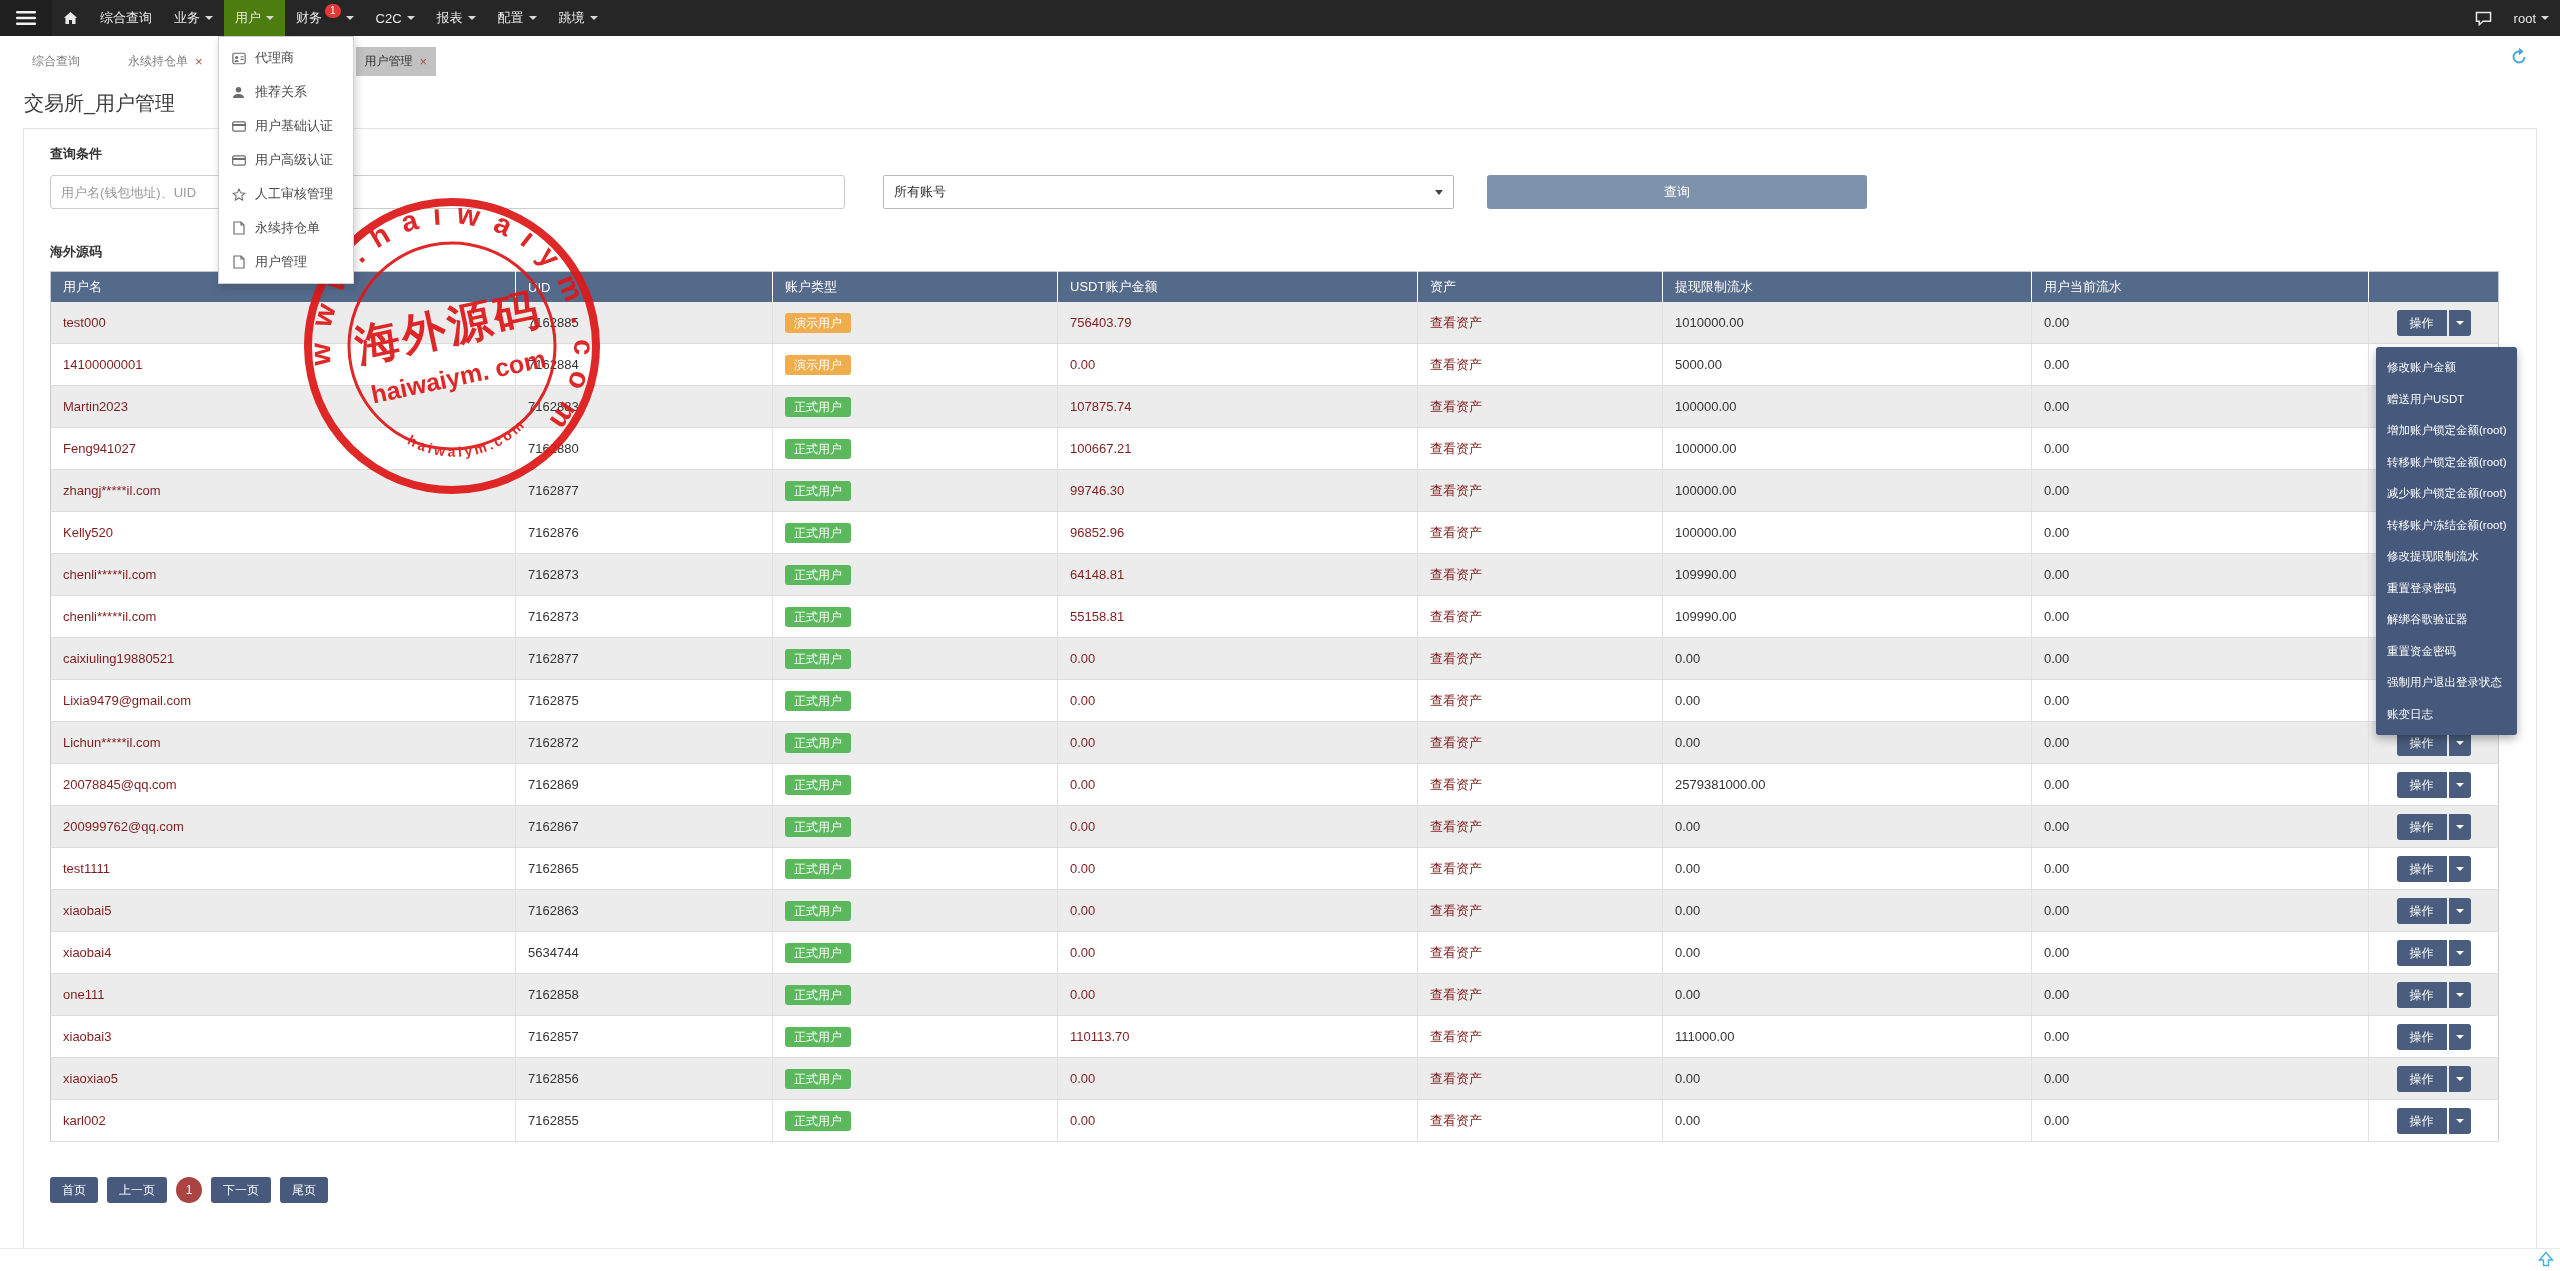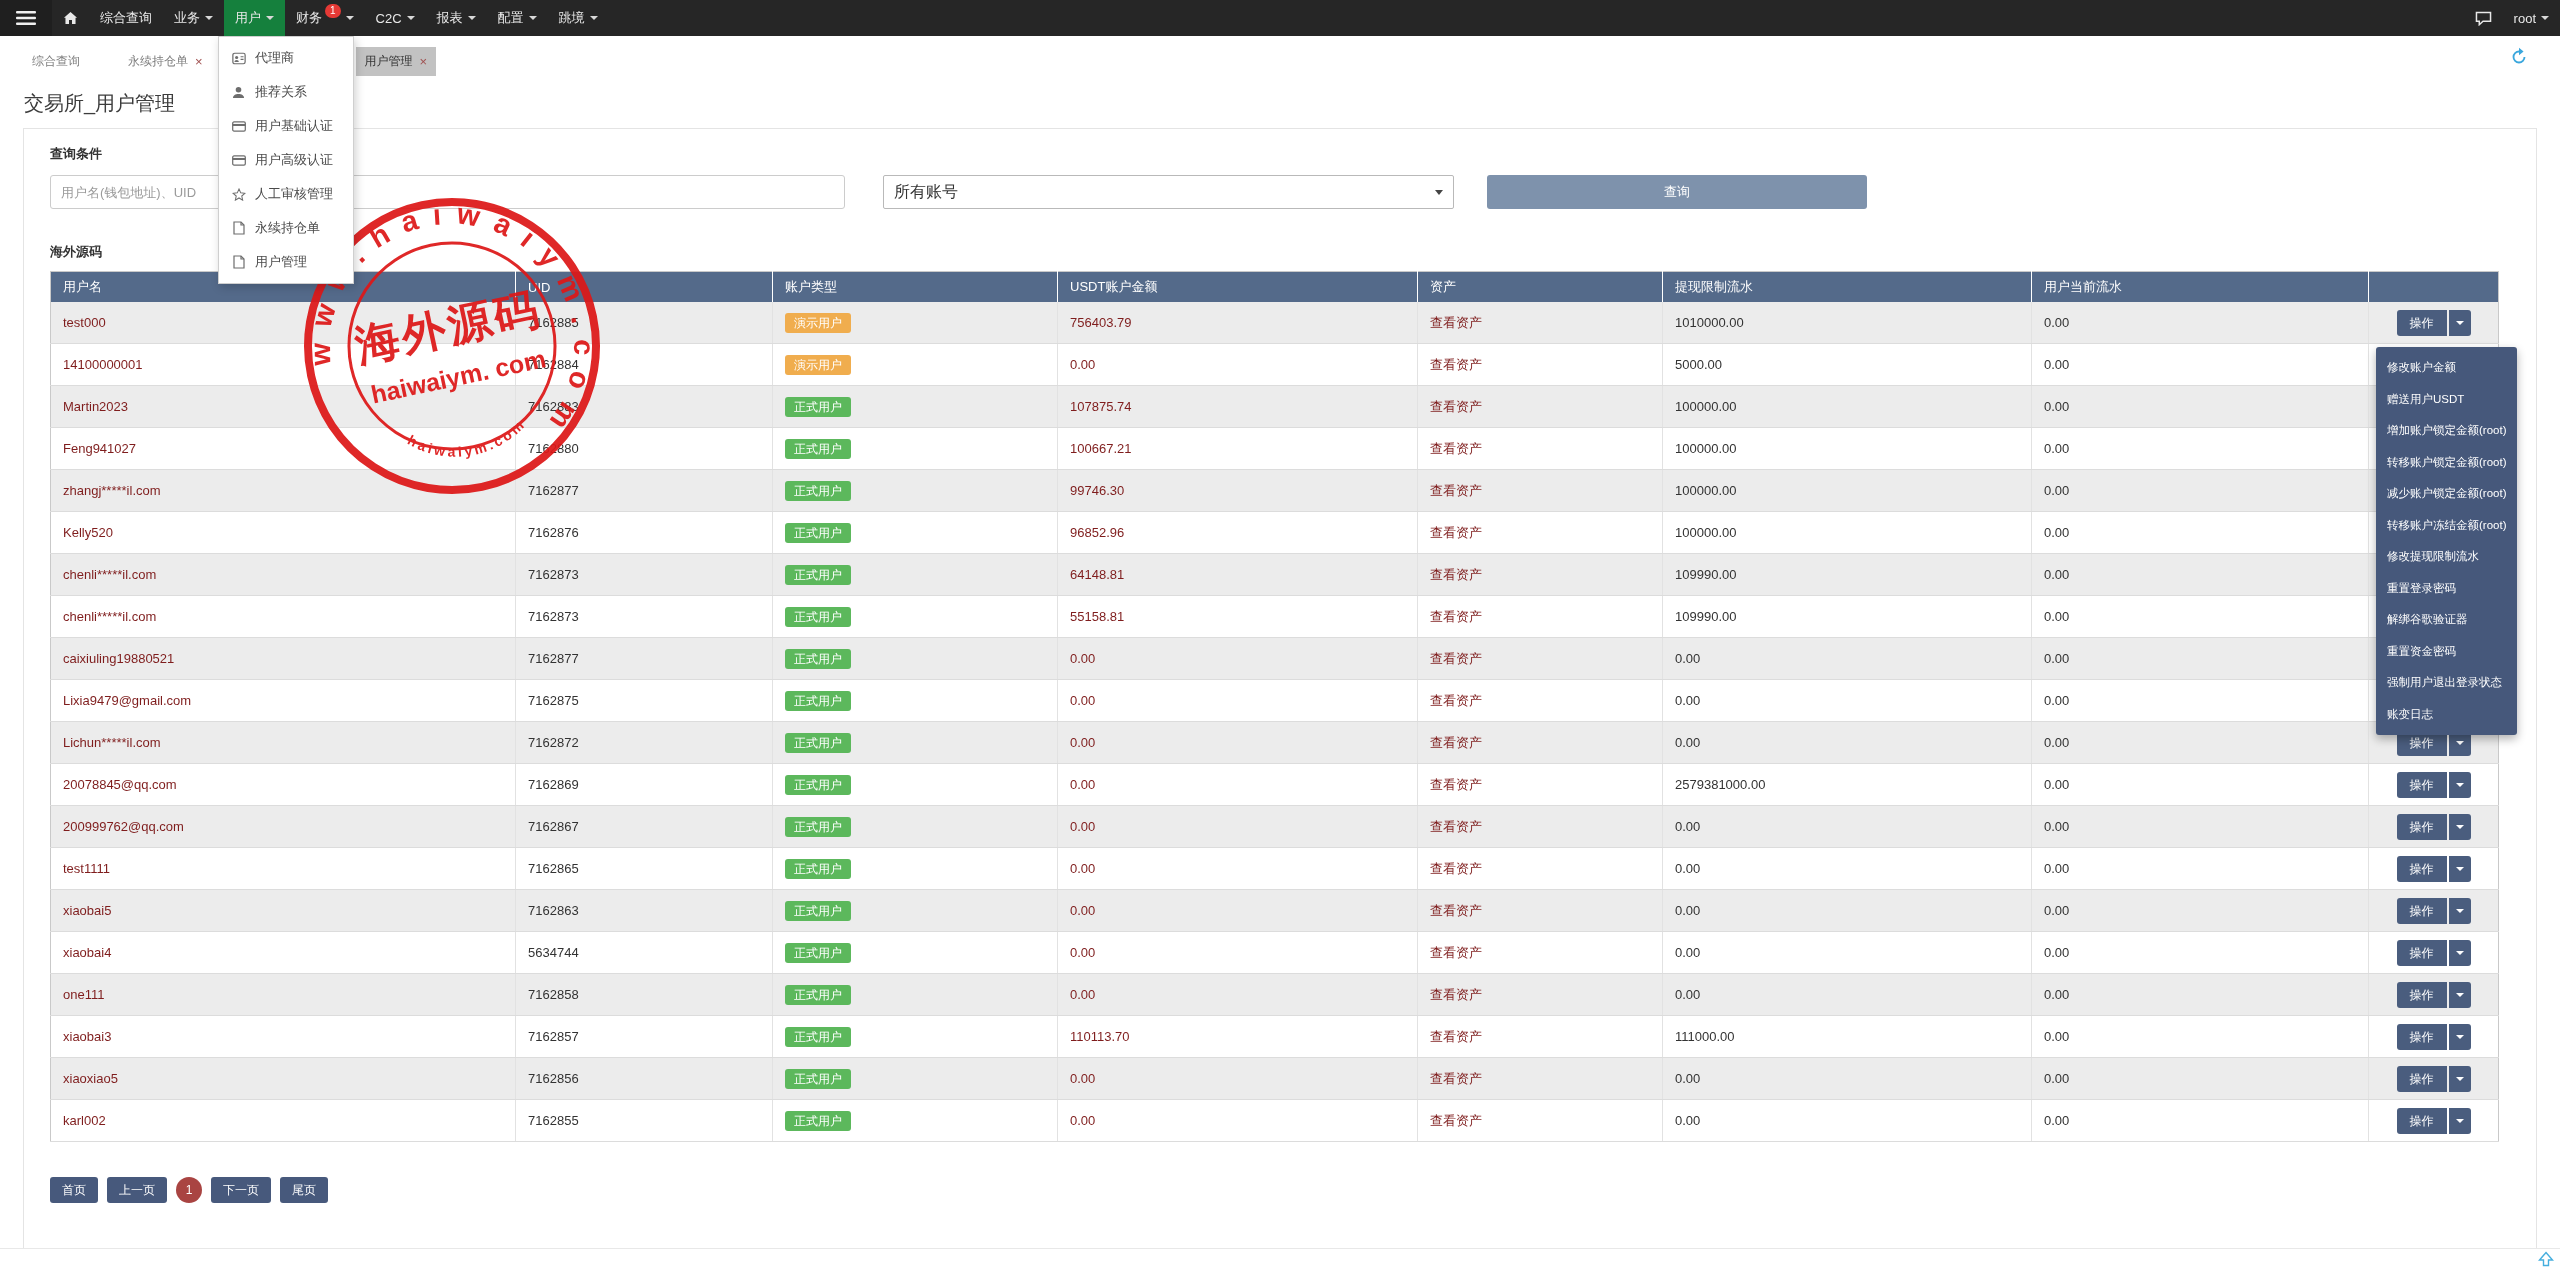--- a/index.html
+++ b/index.html
@@ -5,21 +5,21 @@
   html,body{margin:0;padding:0;}
   body{width:2560px;height:1271px;overflow:hidden;background:#fff;
        font-family:"Liberation Sans","DejaVu Sans",sans-serif;color:#333;}
   .page{position:relative;width:2560px;height:1271px;overflow:hidden;}
 
   
   .navbar{position:relative;z-index:100;height:36px;background:#262626;display:flex;justify-content:space-between;align-items:stretch;}
   .nav-left,.nav-right{display:flex;align-items:stretch;}
   .nav-item{display:flex;align-items:center;gap:5px;padding:0 11px;font-size:13px;color:#e8e8e8;cursor:pointer;white-space:nowrap;}
   .nav-item.hamburger{padding:0 16px;background:#1f1f1f;}
-  .nav-item.open{background:#15803d;justify-content:space-between;}
+  .nav-item.open{background:#4d7c0f;justify-content:space-between;}
   .caret{display:inline-block;width:0;height:0;border-left:4px solid transparent;border-right:4px solid transparent;border-top:4px solid #777;}
   .caret.light{border-top-color:#d8d8d8;}
   .caret.white{border-top-color:#fff;}
   .nav-badge{background:#e53935;color:#fff;font-size:10px;line-height:1;padding:2px 5px;border-radius:8px;position:relative;top:-7px;margin-left:-2px;}
   .icon{display:inline-flex;align-items:center;justify-content:center;}
 
   
   .tabbar{height:38px;padding:6px 23px 0;display:flex;align-items:center;gap:30px;position:relative;}
   .tab{display:flex;align-items:center;gap:7px;font-size:12px;color:#7c7c7c;padding:6px 9px;cursor:pointer;white-space:nowrap;}
   .tab.active{background:#c2c2c2;color:#333;margin-left:114px;}
@@ -28,21 +28,21 @@
 
   
   .page-title{margin:10px 0 12px 24px;font-size:20px;font-weight:400;color:#3c3c3c;line-height:26px;}
   .panel{margin:0 23px;border:1px solid #e4e4e4;background:#fff;padding:16px 26px 48px;}
   .section-label{font-size:13px;font-weight:700;color:#333;}
   .results-label{margin-top:34px;}
 
   .form-row{display:flex;align-items:center;margin-top:12px;}
   .query-input{width:795px;height:34px;box-sizing:border-box;border:1px solid #ccc;border-radius:3px;padding:0 10px;font-size:13px;color:#333;outline:none;font-family:inherit;}
   .query-input::placeholder{color:#9a9a9a;}
-  .select-box{width:571px;height:34px;box-sizing:border-box;border:1px solid #b9b9b9;border-radius:2px;margin-left:38px;display:flex;align-items:center;justify-content:space-between;padding:0 10px;font-size:16px;color:#333;background:#fff;cursor:pointer;}
+  .select-box{width:571px;height:34px;box-sizing:border-box;border:1px solid #b9b9b9;border-radius:2px;margin-left:38px;display:flex;align-items:center;justify-content:space-between;padding:0 10px;font-size:13px;color:#333;background:#fff;cursor:pointer;}
   .select-caret{width:0;height:0;border-left:4px solid transparent;border-right:4px solid transparent;border-top:5px solid #444;}
   .search-btn{margin-left:33px;width:380px;height:34px;background:#7e92ac;border:none;border-radius:3px;color:#fff;font-size:13px;cursor:pointer;font-family:Liberation Sans, sans-serif;}
 
   
   .results-table{border-collapse:collapse;margin-top:10px;table-layout:fixed;width:2448px;border:1px solid #c9c9c9;}
   .results-table th{background:#546a8a;color:#fff;font-weight:400;font-size:13px;height:30px;text-align:left;padding:0 12px;border-right:1px solid rgba(255,255,255,0.18);overflow:hidden;white-space:nowrap;}
   .results-table th:last-child{border-right:none;}
   .results-table td{height:41px;padding:0 12px;font-size:13px;color:#333;border-bottom:1px solid #dcdcdc;border-right:1px solid #e2e2e2;background:#fff;overflow:hidden;white-space:nowrap;}
   .results-table td:last-child{border-right:none;}
   tr.striped td{background:#ececec;}

